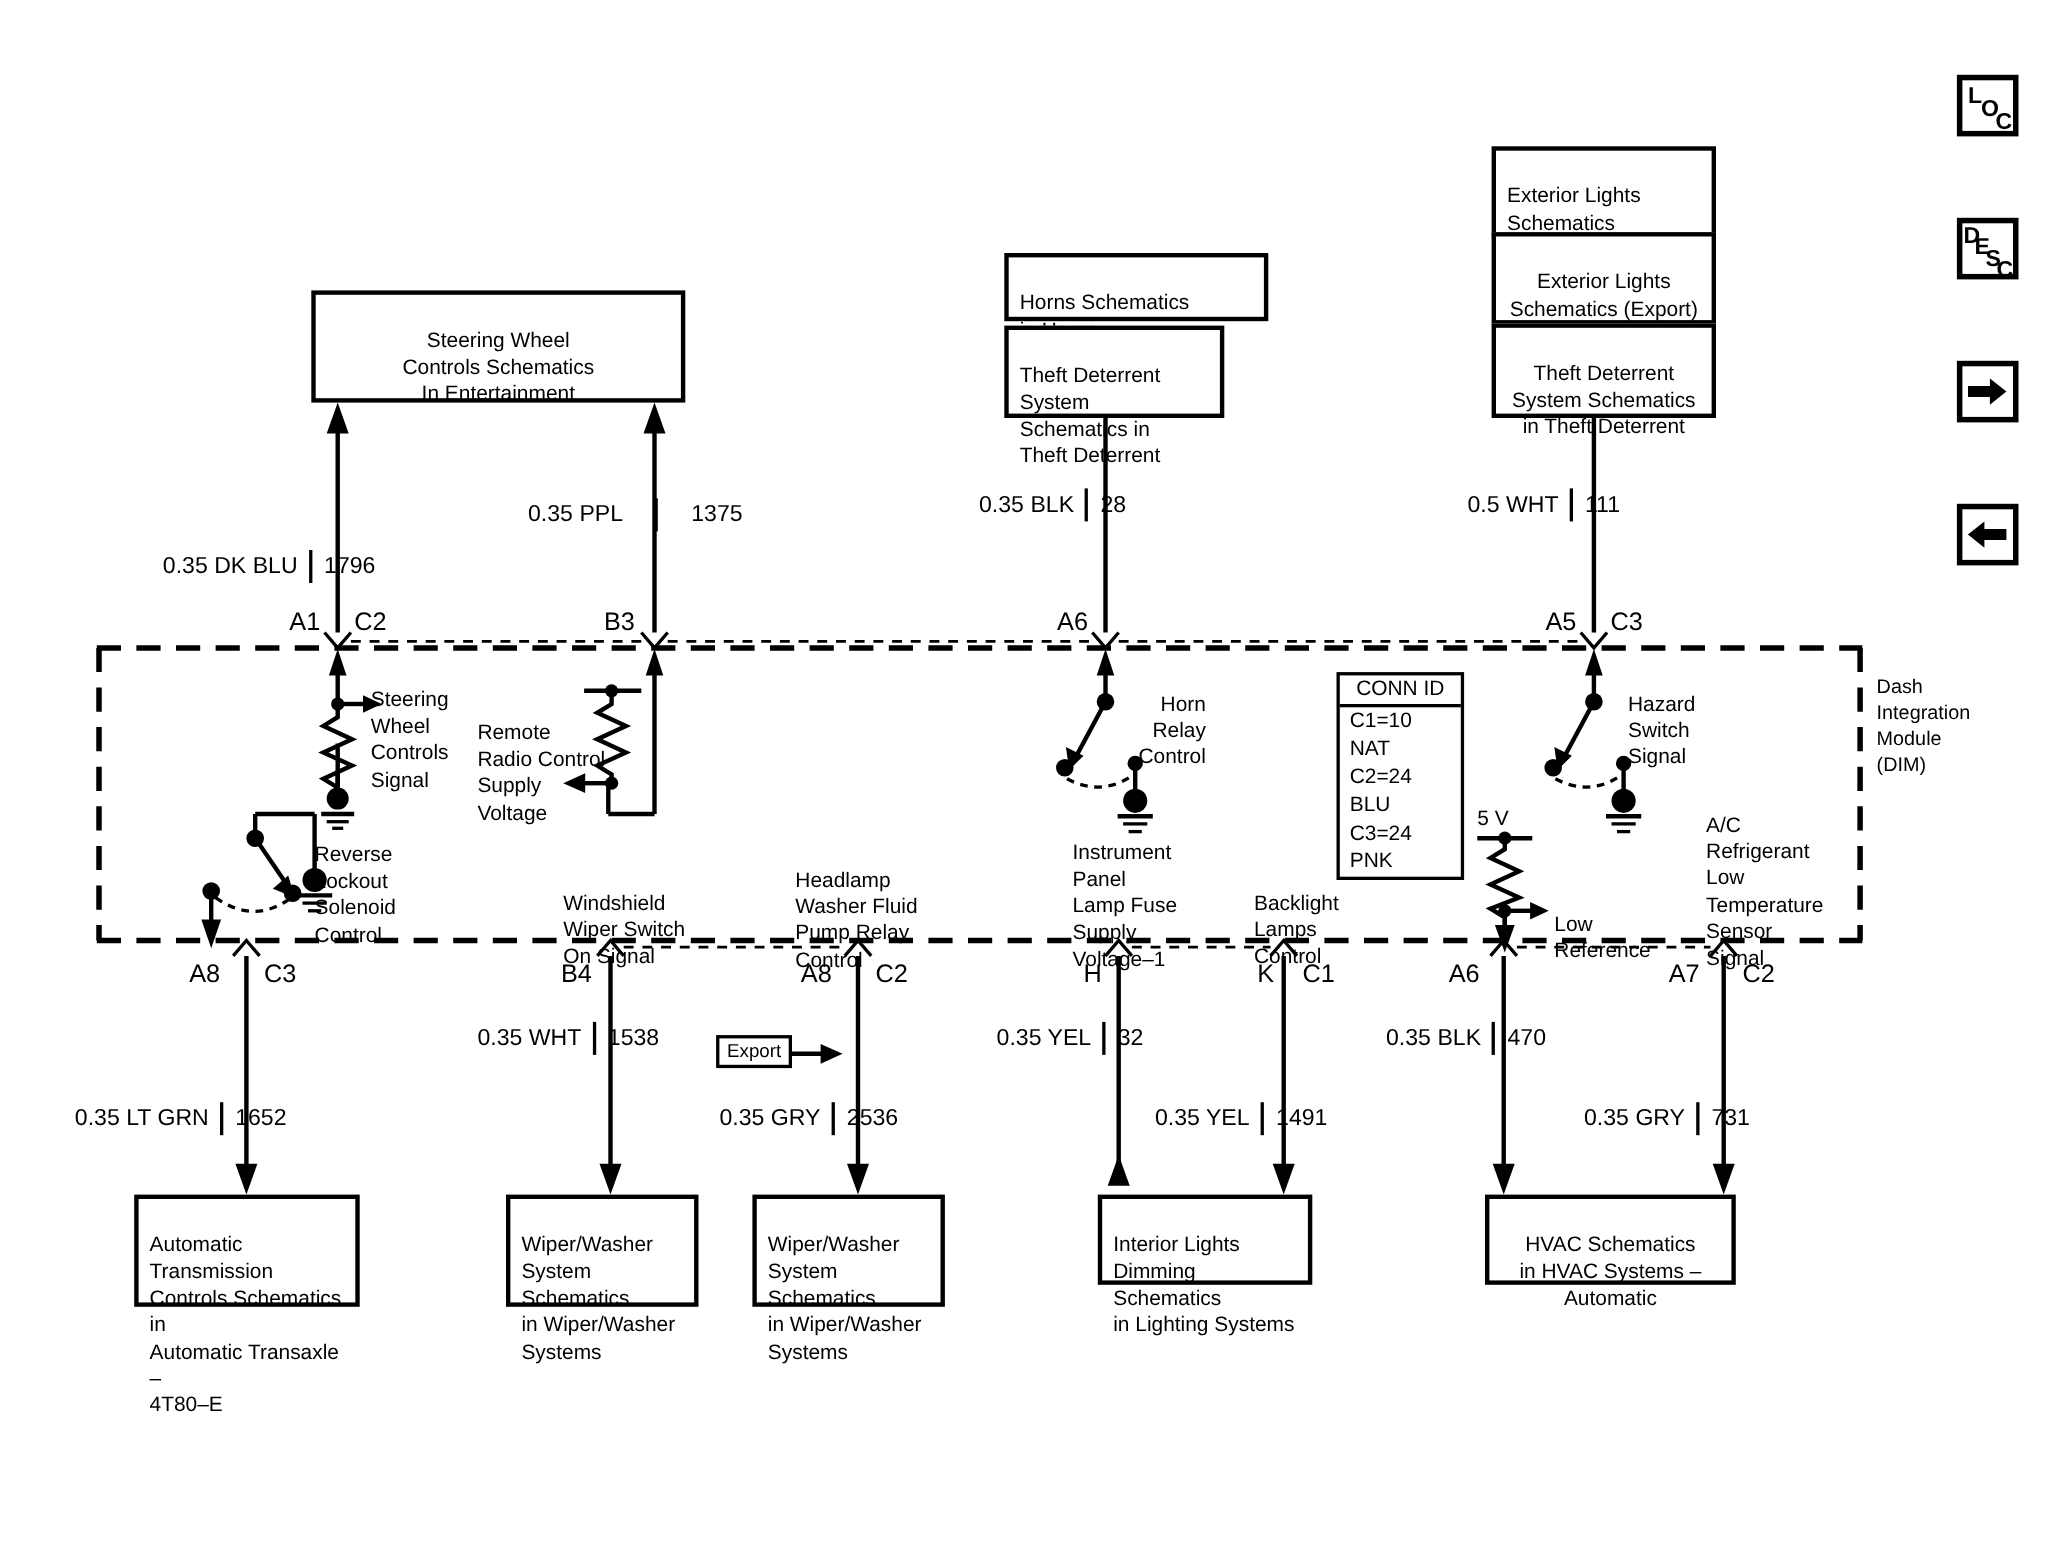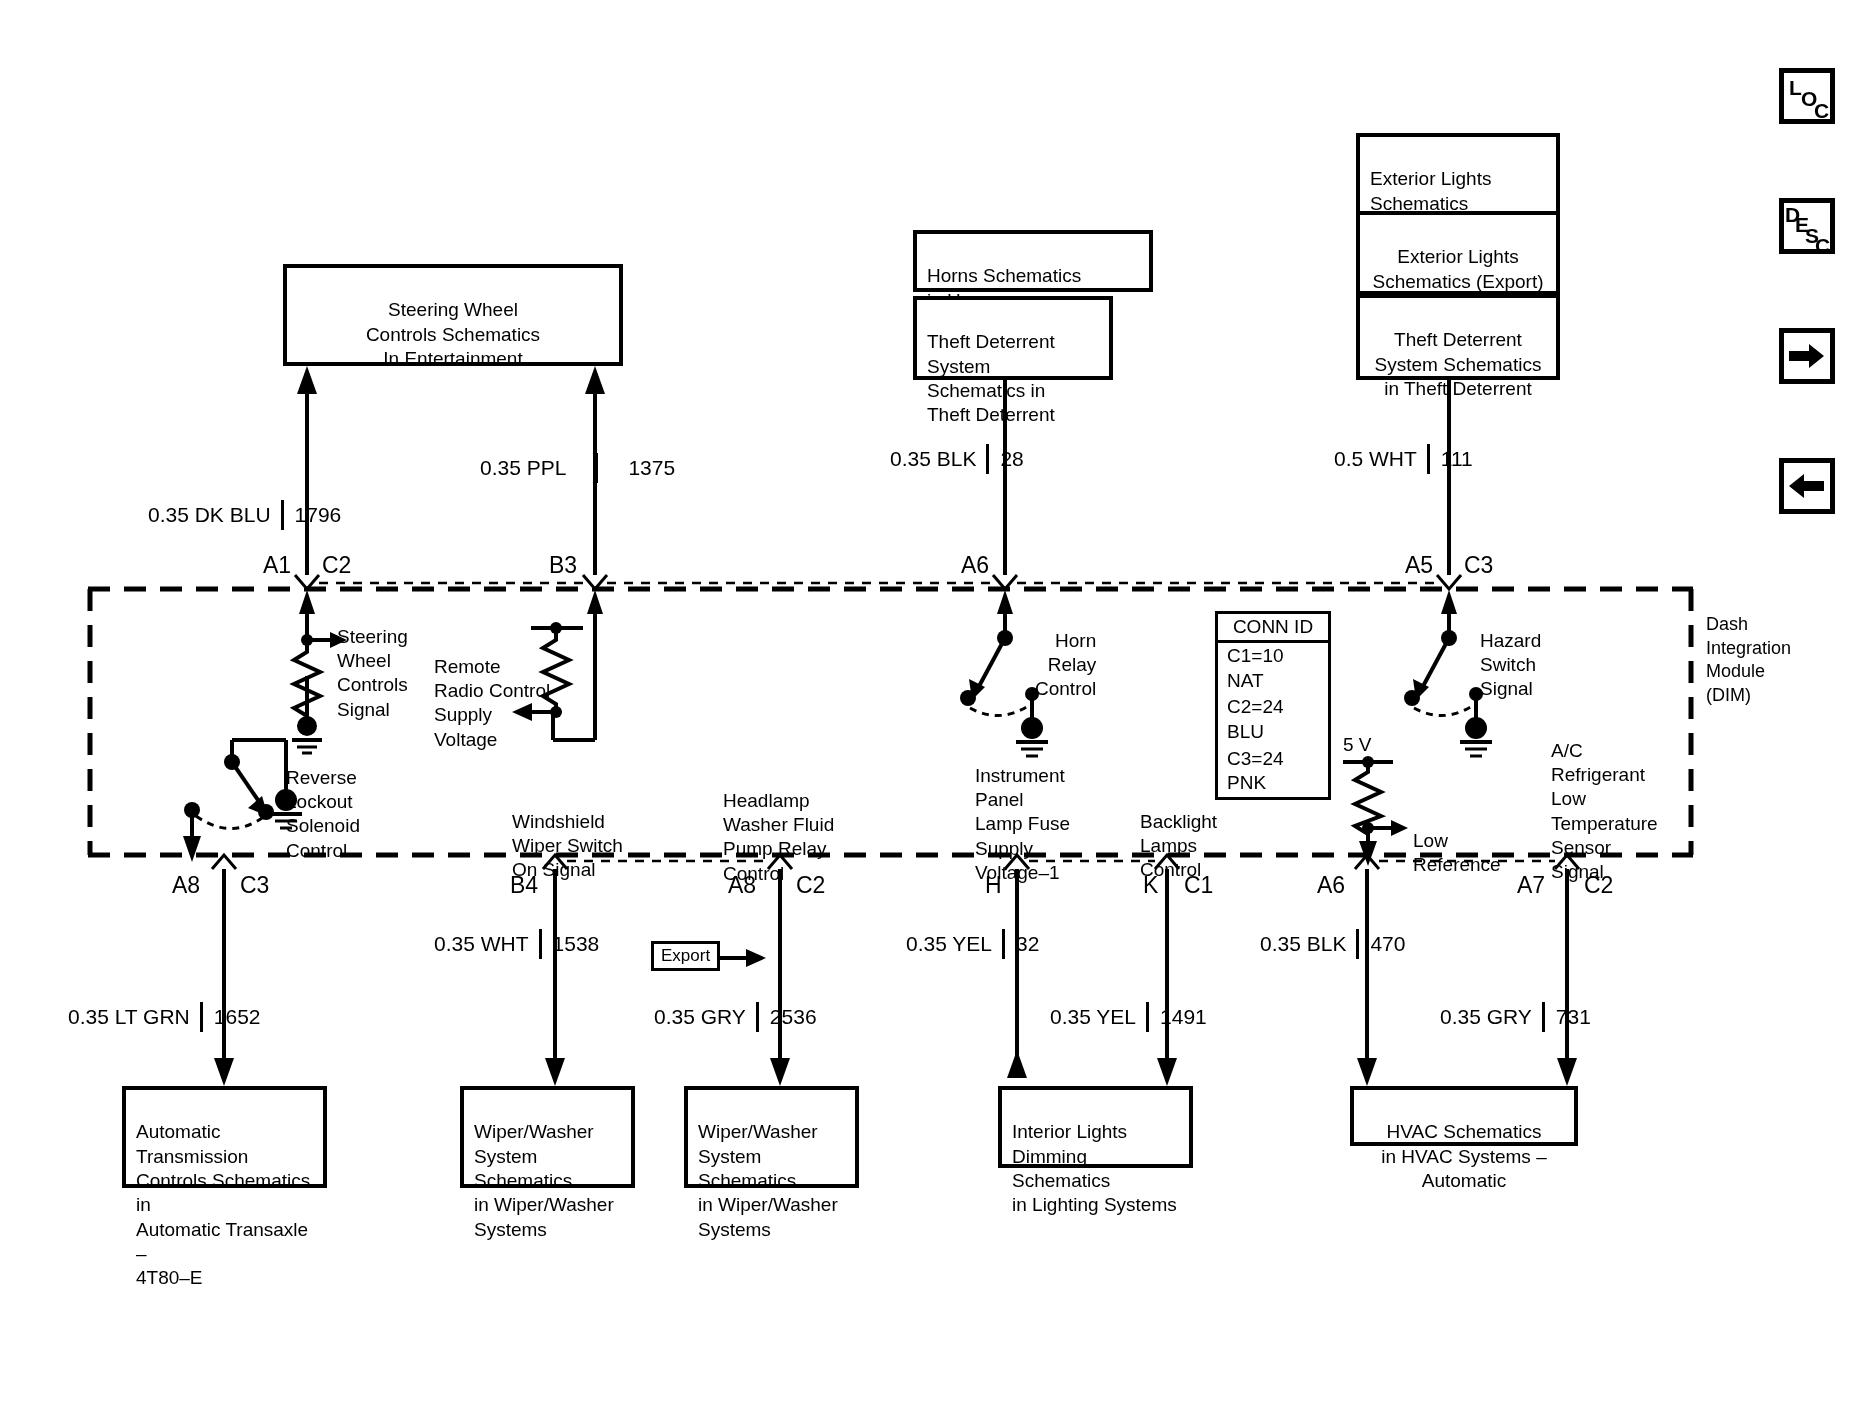--- a/index.html
+++ b/index.html
@@ -552,21 +552,21 @@
 in Wiper/Washer
 Systems</span>
   </div>
 
   <div class="abs refbox" style="left:998px; top:1086px; width:195px; height:82px;">
     <span>Interior Lights
 Dimming Schematics
 in Lighting Systems</span>
   </div>
 
-  <div class="abs refbox ctr" style="left:1350px; top:1086px; width:228px; height:60px;">
+  <div class="abs refbox ctr" style="left:1350px; top:1086px; width:228px; height:82px;">
     <span>HVAC Schematics
 in HVAC Systems –
 Automatic</span>
   </div>
 
   <div class="abs navbtn" style="left:1779px; top:68px;">
     <div class="diag">
       <span style="left:5px; top:4px;">L</span>
       <span style="left:17px; top:15px;">O</span>
       <span style="left:30px; top:27px;">C</span>

